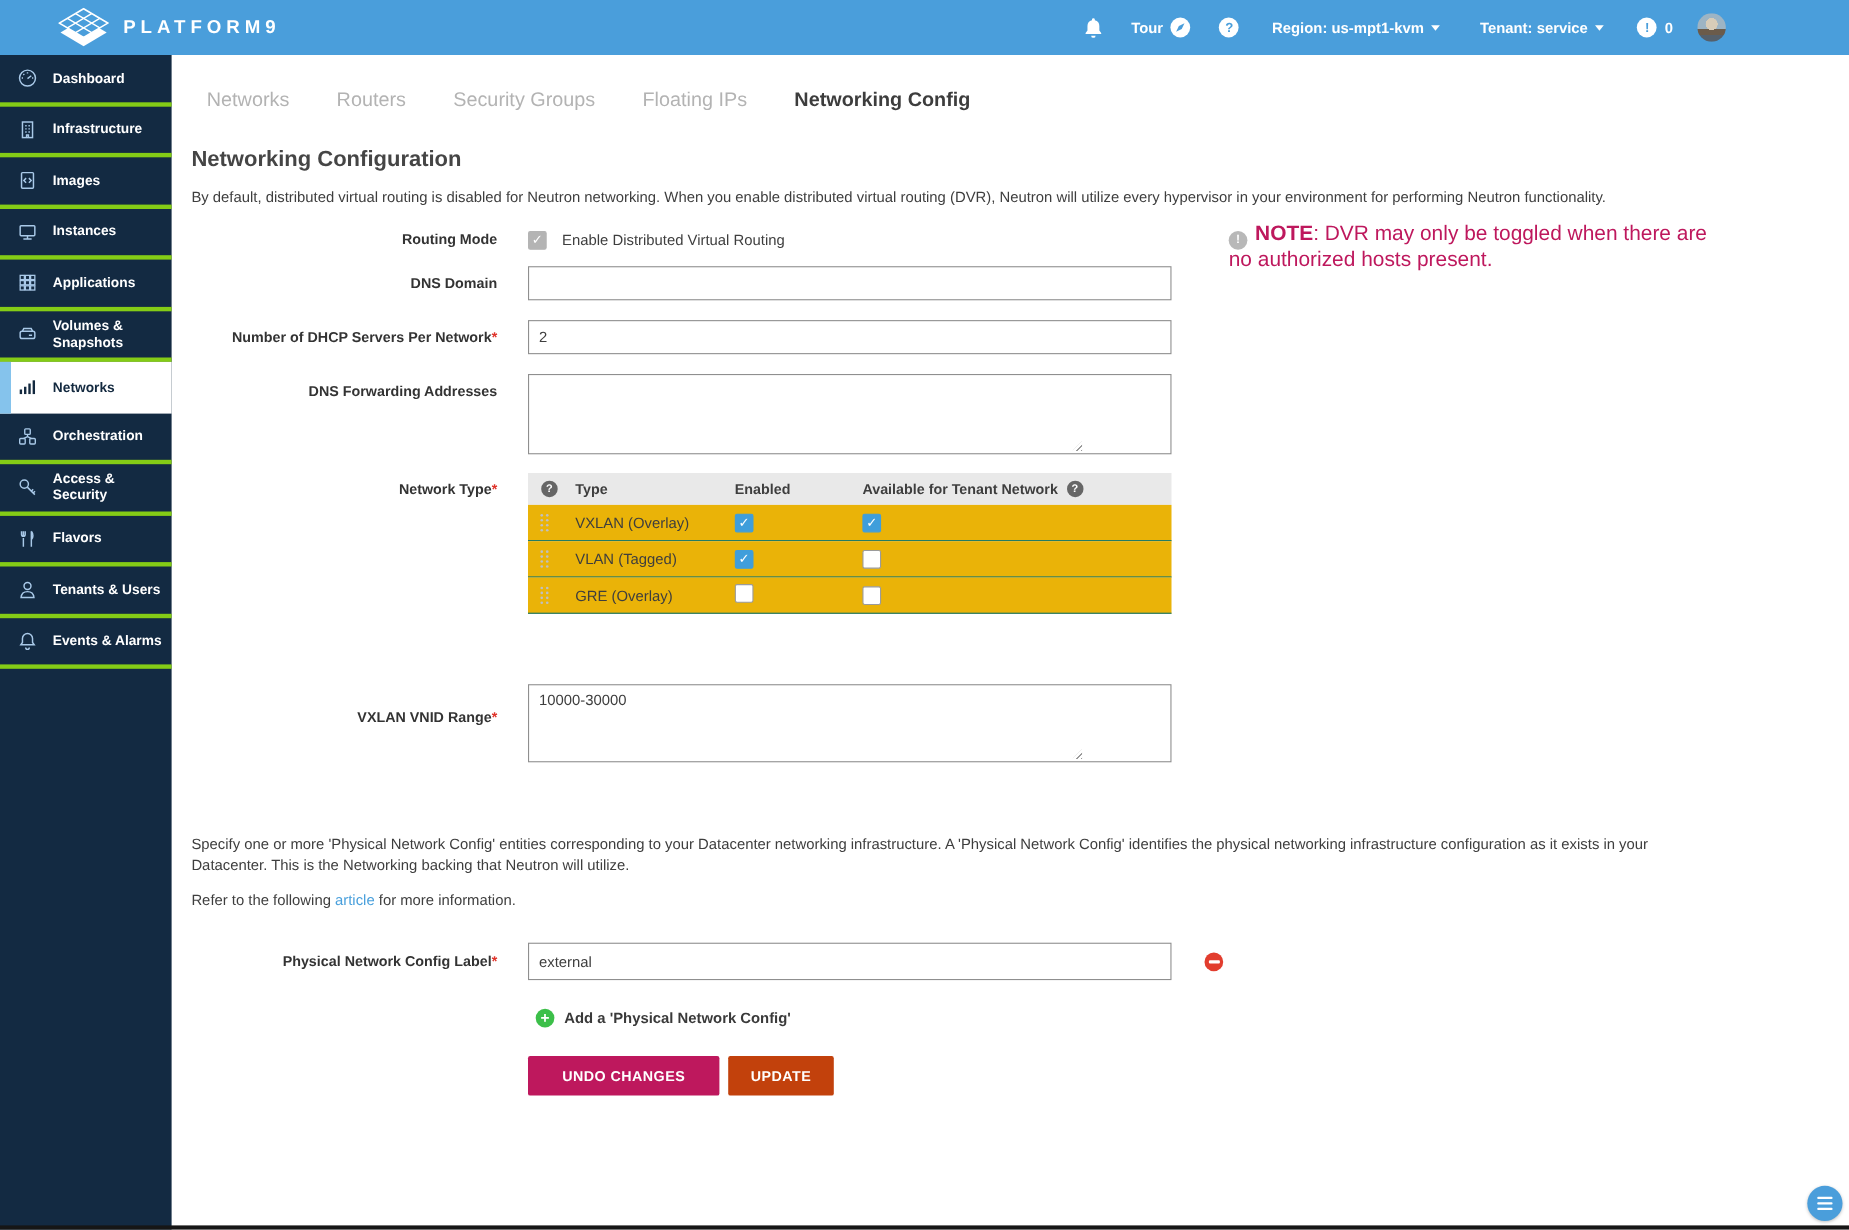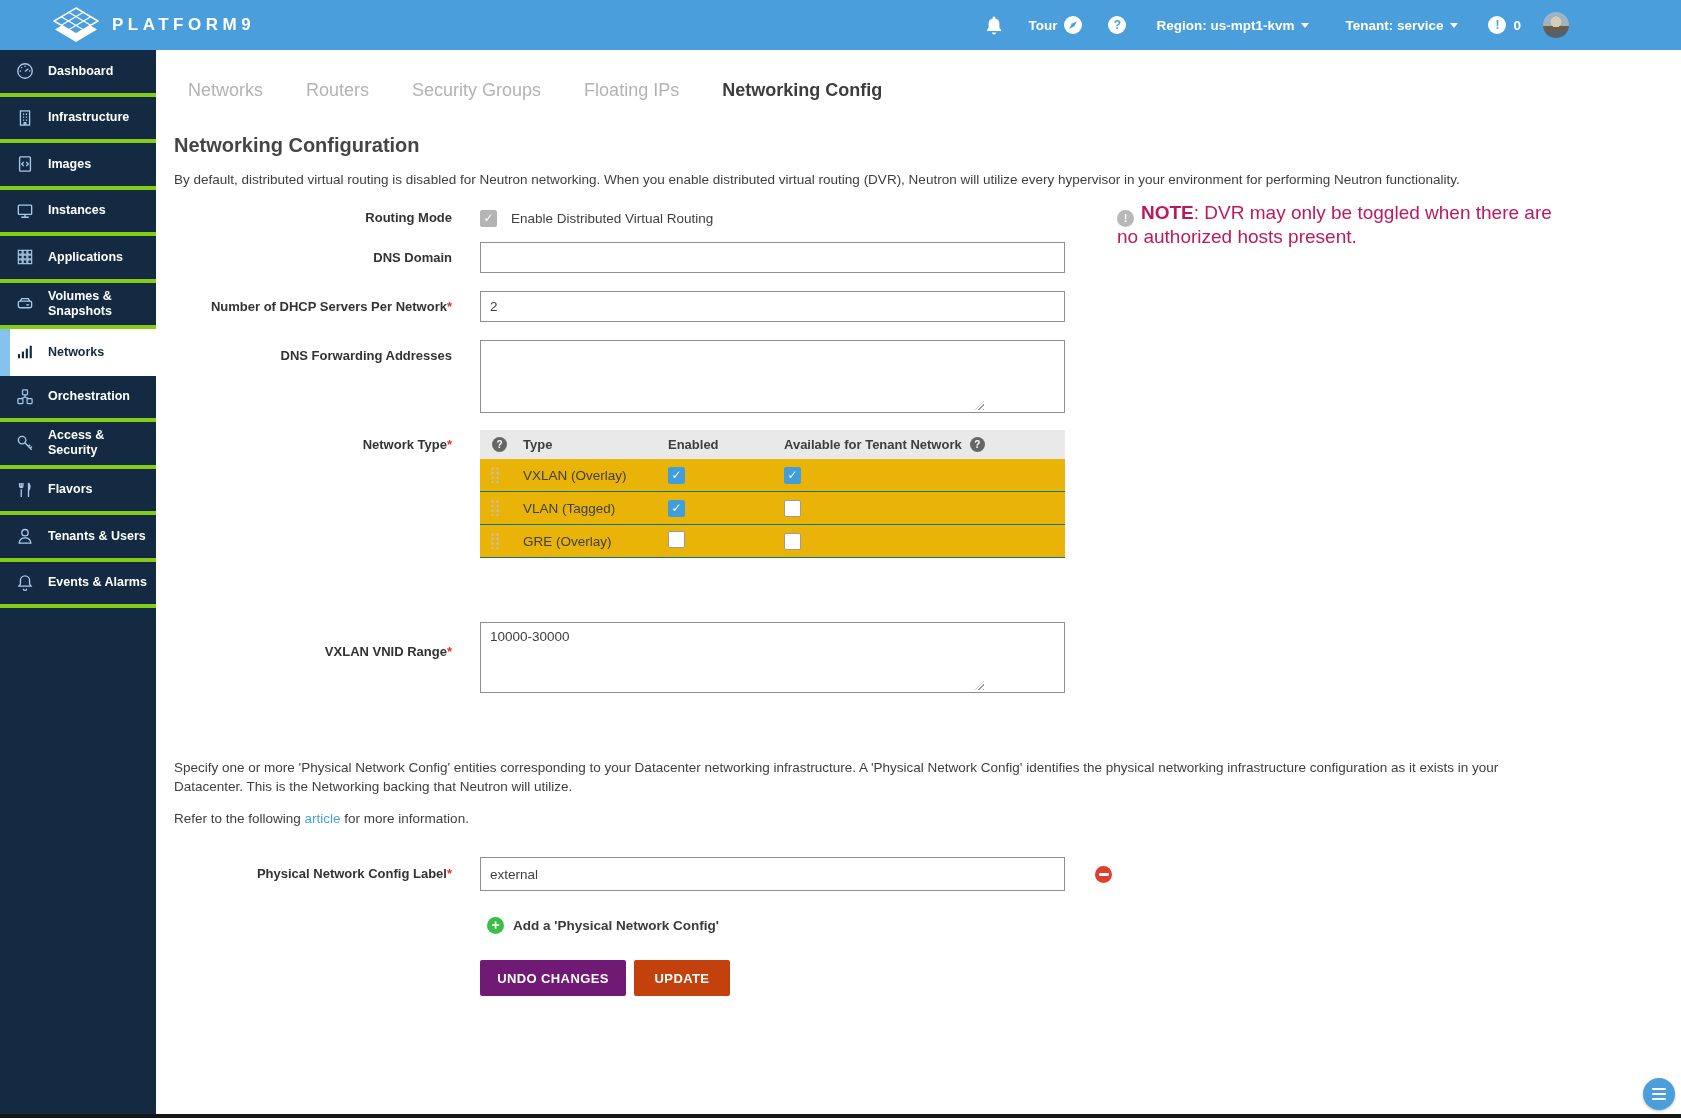--- a/index.html
+++ b/index.html
@@ -116,21 +116,21 @@
   .plus-ic { width:17px; height:17px; border-radius:50%; background:#3cbf49; color:#fff;
     display:inline-flex; align-items:center; justify-content:center; font-size:14px; font-weight:bold;
     line-height:1; cursor:pointer; flex:0 0 17px; }
   .plus-ic::after { content:"+"; margin-top:-1px; }
   .add-row { margin-top:26px; margin-left:313px; display:flex; align-items:center; gap:9px; cursor:pointer; }
   .add-label { font-size:13.5px; font-weight:bold; color:#3a3a3a; }
 
   .btn-row { margin-top:26px; margin-left:306px; display:flex; gap:8px; }
   .btn { height:36px; border:none; border-radius:2px; color:#fff; font-family:inherit;
     font-size:13px; font-weight:bold; letter-spacing:.4px; }
-  .btn-undo { width:146px; background:#701a75; cursor:pointer; }
+  .btn-undo { width:174px; background:#be185d; cursor:pointer; }
   .btn-update { width:96px; background:#c2410c; cursor:default; }
 
   .fab { position:absolute; left:1643px; top:1078px; width:32px; height:32px; border-radius:50%;
     background:#4a9edb; display:flex; flex-direction:column; align-items:center; justify-content:center;
     gap:3px; cursor:pointer; z-index:20; box-shadow:0 1px 3px rgba(0,0,0,.25); }
   .fab span { width:14px; height:2px; background:#fff; border-radius:1px; }
   .bottom-edge { position:absolute; left:0; top:1114px; width:1681px; height:4px; background:#161616; z-index:15; }
 </style>
 </head>
 <body>

